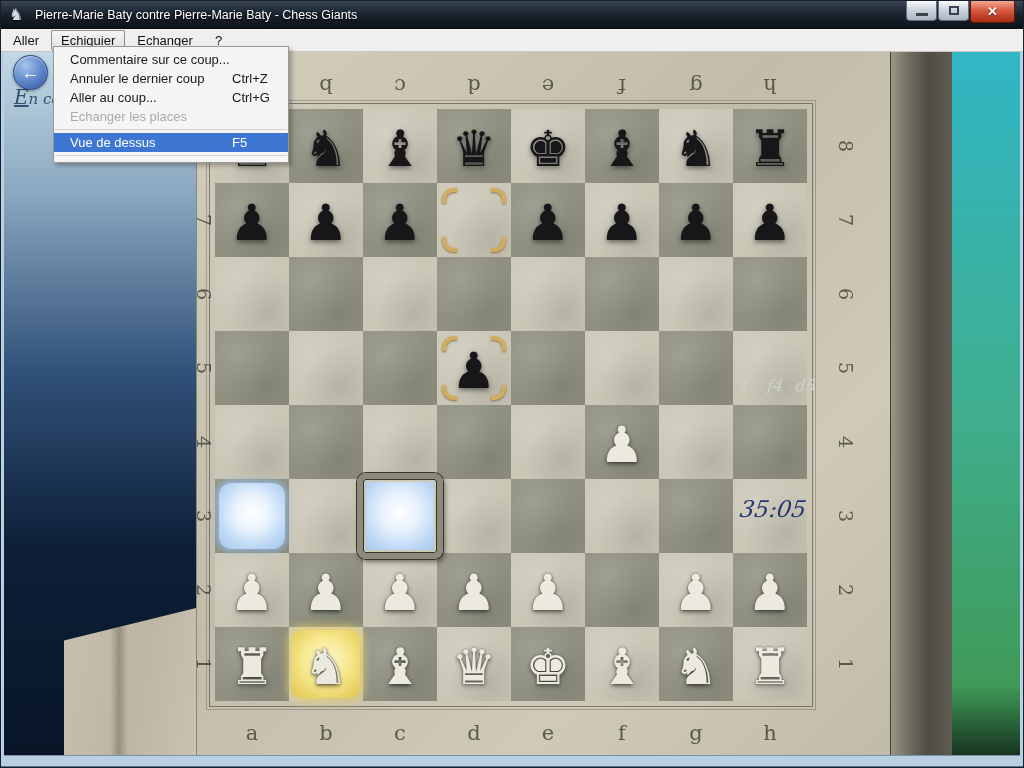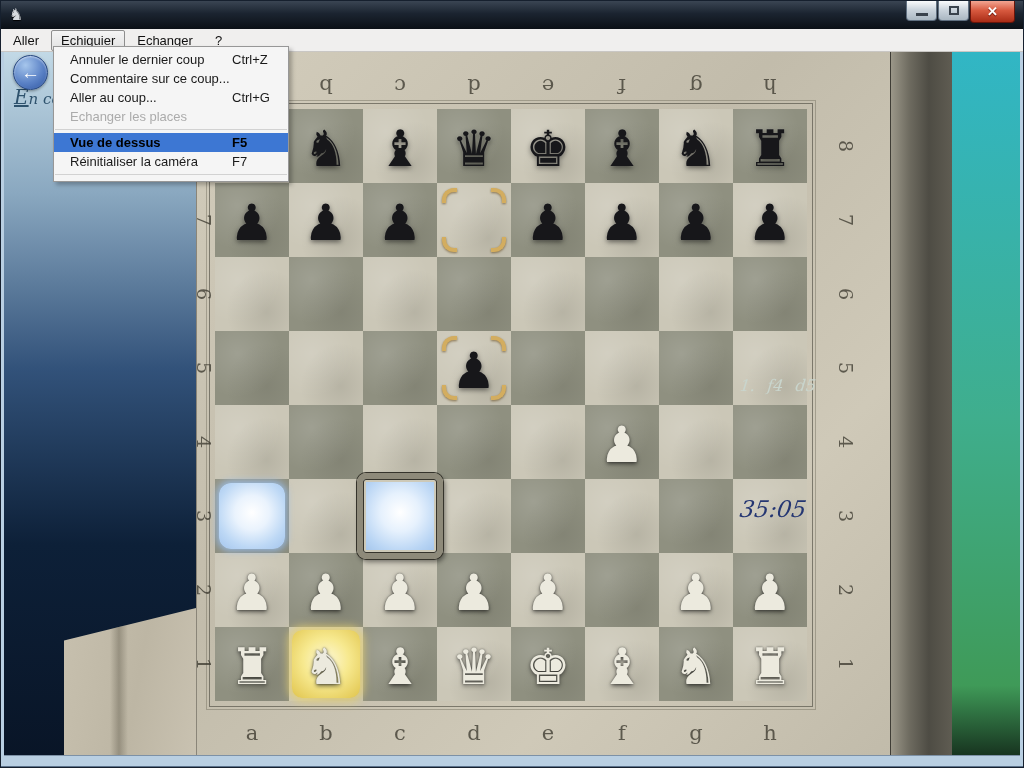--- a/index.html
+++ b/index.html
@@ -94,30 +94,31 @@
     font-style:italic;font-size:17px;color:#d9d9d6;z-index:5;white-space:nowrap;
     text-shadow:0 1px 2px rgba(40,40,30,.5);}
   .hud-status::first-letter{text-decoration:underline;}
   
   .menu-popup{position:absolute;left:53px;top:46px;width:236px;background:#f5f5f5;
     border:1px solid #979797;box-shadow:3px 3px 4px rgba(0,0,0,.25);z-index:50;
     padding:3px 0;font-size:13px;color:#1a1a1a;}
   .mrow{position:relative;height:19px;line-height:19px;padding-left:16px;white-space:nowrap;}
   .mrow .mshort{position:absolute;left:178px;top:0;}
   .mrow.disabled{color:#ababab;}
-  .mrow.selected{background:#3d77d3;color:#000000;font-weight:bold;}
+  .mrow.selected{background:#3d77d3;color:#ffffff;}
   .msep{height:1px;background:#d2d2d2;margin:3px 1px;}
 </style>
 </head>
 <body>
 
 <div id="stage">
 
   <div class="titlebar">
     <span class="app-icon">♞</span>
+    <span class="title-text">Pierre-Marie Baty contre Pierre-Marie Baty - Chess Giants</span>
     <div class="win-btns">
       <div class="wbtn">
           <span class="ico-min"></span>
         </div>
       <div class="wbtn">
           <span class="ico-max"></span>
         </div>
       <div class="wbtn close">
           <span>✕</span>
         </div>
@@ -290,23 +291,22 @@
         </div>
     </div>
 
     <div class="back-btn"><span>←</span></div>
     <div class="session-label">En cours</div>
     <div class="hud-moves">1. f4 d5</div>
     <div class="hud-clock">35:05</div>
   </div>
 
   <div class="menu-popup" id="popup">
+      <div class="mrow"><span>Commentaire sur ce coup...</span></div>
       <div class="mrow"><span>Annuler le dernier coup</span><span class="mshort">Ctrl+Z</span></div>
-      <div class="mrow"><span>Commentaire sur ce coup...</span></div>
       <div class="mrow"><span>Aller au coup...</span><span class="mshort">Ctrl+G</span></div>
       <div class="mrow disabled"><span>Echanger les places</span></div>
       <div class="msep"></div>
       <div class="mrow selected"><span>Vue de dessus</span><span class="mshort">F5</span></div>
-      <div class="mrow"><span>Réinitialiser la caméra</span><span class="mshort">F7</span></div>
       <div class="msep"></div>
     </div>
 
 </div>
 
 </body></html>

